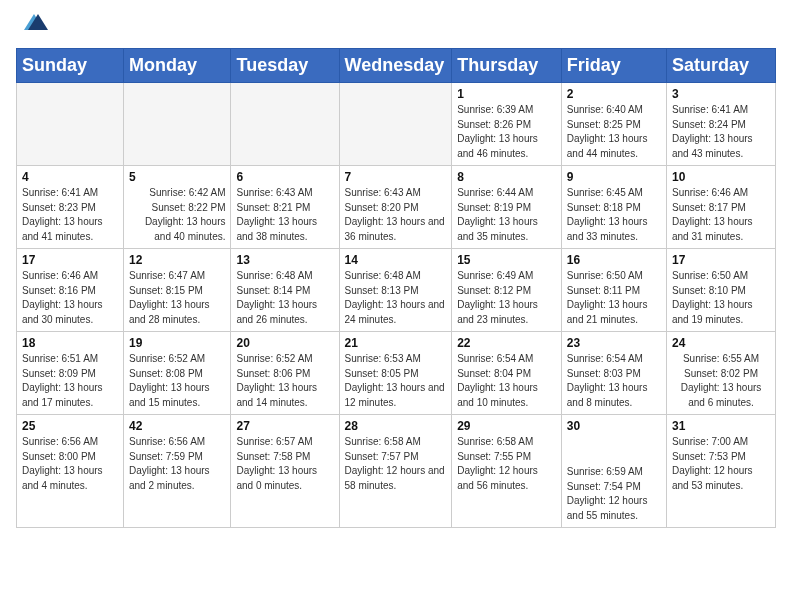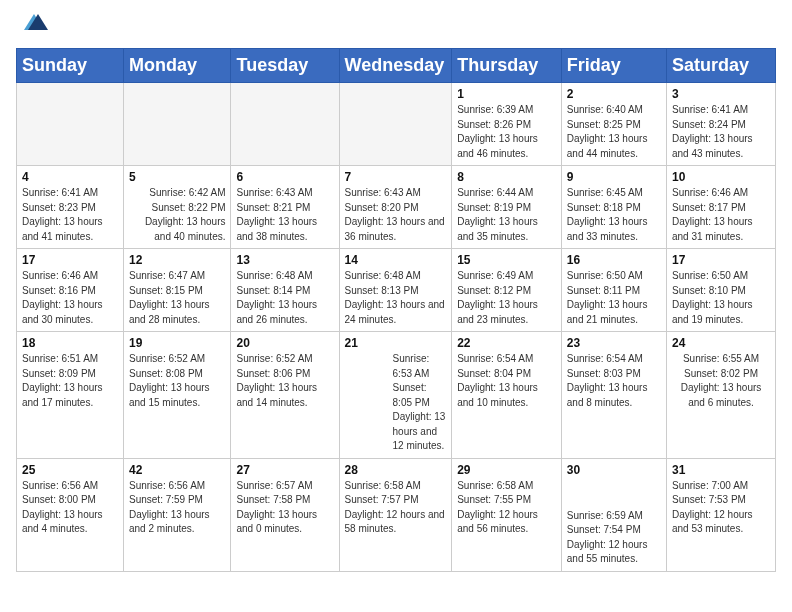--- a/index.html
+++ b/index.html
@@ -233,21 +233,21 @@
 Daylight: 13 hours and 15 minutes.</div>
         </td>
         <td>
           <div class="day-num">20</div>
           <div class="day-info" style="white-space: pre-line;">Sunrise: 6:52 AM
 Sunset: 8:06 PM
 Daylight: 13 hours and 14 minutes.</div>
         </td>
         <td>
           <div class="day-num">21</div>
-          <div class="day-info" style="white-space: pre-line; margin-left: 48px;">Sunrise: 6:53 AM
+          <div class="day-info" style="white-space: pre-line;">Sunrise: 6:53 AM
 Sunset: 8:05 PM
 Daylight: 13 hours and 12 minutes.</div>
         </td>
         <td>
           <div class="day-num">22</div>
           <div class="day-info" style="white-space: pre-line;">Sunrise: 6:54 AM
 Sunset: 8:04 PM
 Daylight: 13 hours and 10 minutes.</div>
         </td>
         <td>

